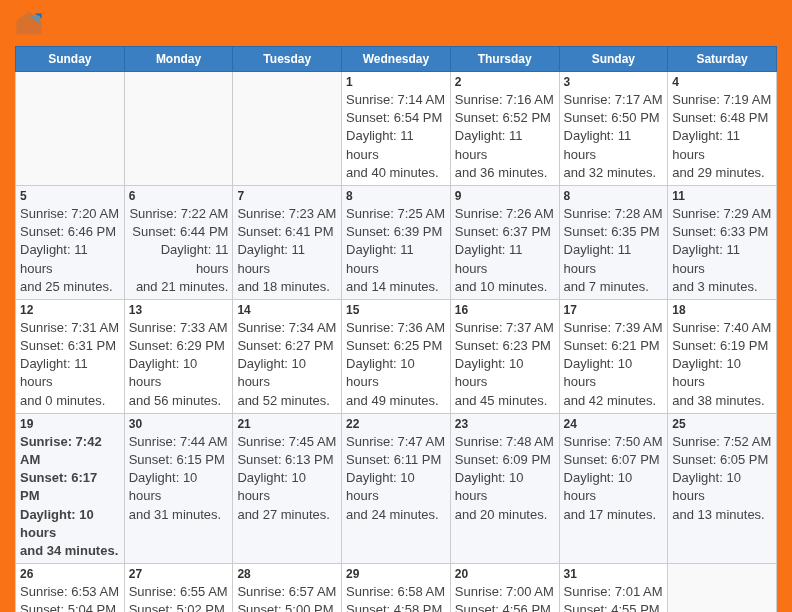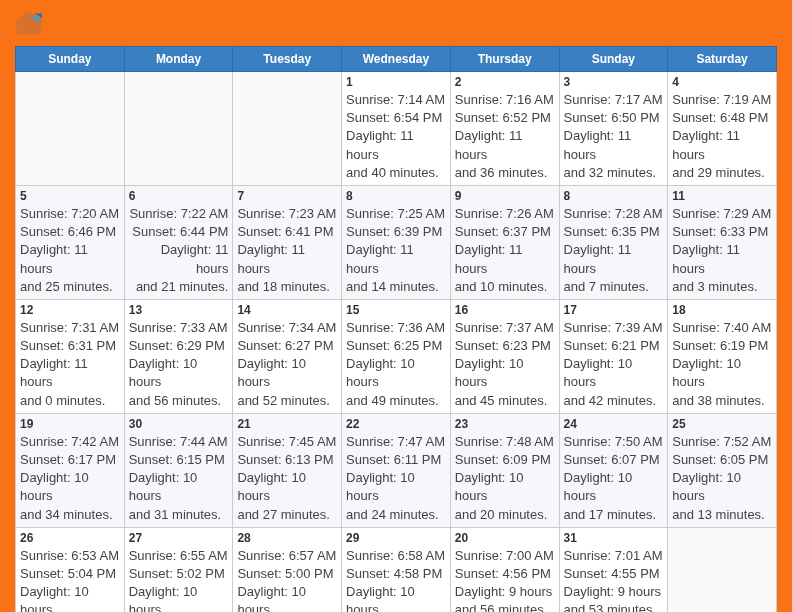--- a/index.html
+++ b/index.html
@@ -257,21 +257,21 @@
             <div class="day-number">18</div>
             <div class="day-info" style="white-space: pre-line;">Sunrise: 7:40 AM
 Sunset: 6:19 PM
 Daylight: 10 hours
 and 38 minutes.</div>
           </td>
         </tr>
         <tr>
           <td>
             <div class="day-number">19</div>
-            <div class="day-info" style="white-space: pre-line;">Sunrise: 7:42 AM
+            <div class="day-info" style="white-space: pre-line; font-weight: bold;">Sunrise: 7:42 AM
 Sunset: 6:17 PM
 Daylight: 10 hours
 and 34 minutes.</div>
           </td>
           <td>
             <div class="day-number">30</div>
             <div class="day-info" style="white-space: pre-line;">Sunrise: 7:44 AM
 Sunset: 6:15 PM
 Daylight: 10 hours
 and 31 minutes.</div>

